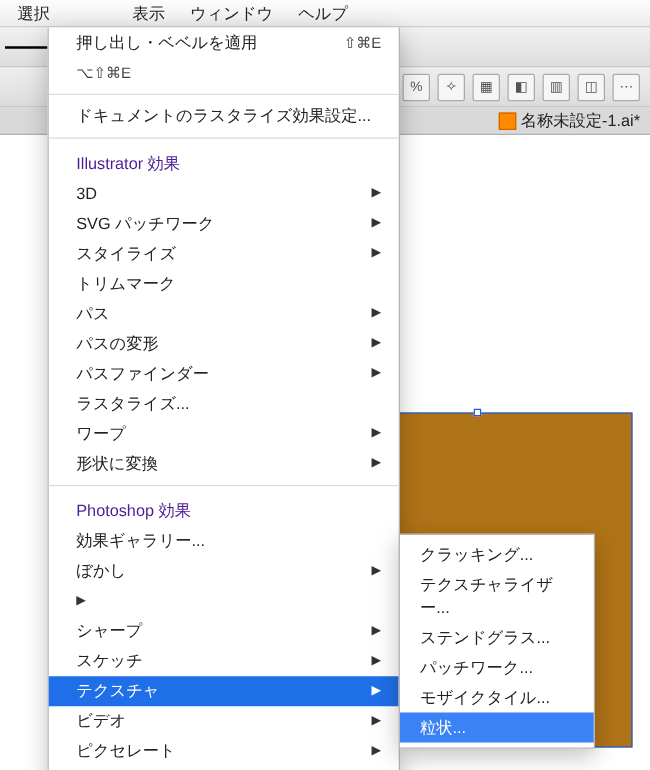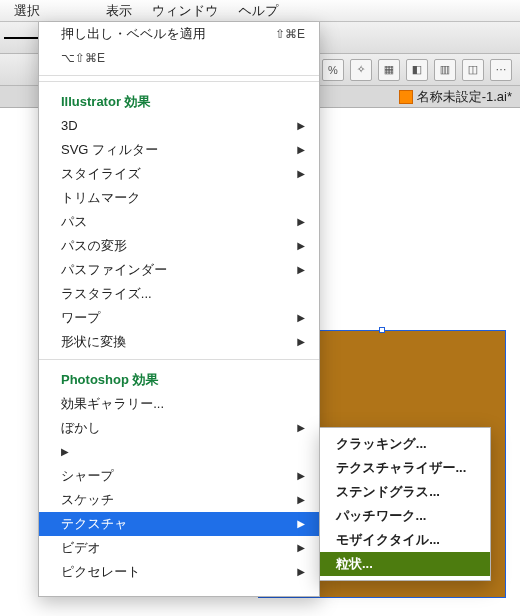--- a/index.html
+++ b/index.html
@@ -88,36 +88,35 @@
     padding-bottom:6px;
     z-index:10;
   }
   .dd-item{
     display:flex;align-items:center;justify-content:space-between;
     padding:3px 14px 3px 22px;line-height:18px;
   }
   .dd-item.hover{background:#1f6fe8;color:#fff;gap:35px;}
   .dd-item .arrow{font-size:10px;color:#333;}
   .dd-item.hover .arrow{color:#fff;}
-  .dd-item.heading{color:#15803d;padding-top:6px;font-weight:bold;}
+  .dd-item.heading{color:#4c1d95;padding-top:6px;}
   .dd-item .shortcut{font-size:12px;color:#444;}
   .dd-sep{height:1px;background:#dcdcdc;margin:5px 0;}
   
   .submenu{
-    position:absolute;left:319px;top:427px;width:172px;
+    position:absolute;left:319px;top:427px;width:157px;
     background:#fff;border:1px solid #b5b5b5;
     box-shadow:0 6px 18px rgba(0,0,0,.25);
     padding:4px 0;
     z-index:11;
-    font-weight:bold;
   }
   .sub-item{
     padding:3px 16px;line-height:18px;
   }
-  .sub-item.hover{background:#4d7c0f;color:#fff;}
+  .sub-item.hover{background:#3b82f6;color:#fff;}
 </style>
 </head>
 <body>
 
 <div class="menubar">
   <div class="menu">選択</div>
   <div class="menu active">効果</div>
   <div class="menu">表示</div>
   <div class="menu">ウィンドウ</div>
   <div class="menu">ヘルプ</div>
@@ -150,31 +149,34 @@
 
 <div class="dropdown">
   <div class="dd-item">
     <span>押し出し・ベベルを適用</span>
     <span class="shortcut">⇧⌘E</span>
   </div>
   <div class="dd-item">
     <span class="shortcut">⌥⇧⌘E</span>
   </div>
   <div class="dd-sep"></div>
+  <div class="dd-item">
+    <span>ドキュメントのラスタライズ効果設定...</span>
+  </div>
   <div class="dd-sep"></div>
   <div class="dd-item heading">
     <span>Illustrator 効果</span>
   </div>
   <div id="group1">
       <div class="dd-item">
         <span>3D</span>
         <span class="arrow">▶</span>
       </div>
       <div class="dd-item">
-        <span>SVG フィルター</span>
+        <span>SVG パッチワーク</span>
         <span class="arrow">▶</span>
       </div>
       <div class="dd-item">
         <span>スタイライズ</span>
         <span class="arrow">▶</span>
       </div>
       <div class="dd-item">
         <span>トリムマーク</span>
       </div>
       <div class="dd-item">

